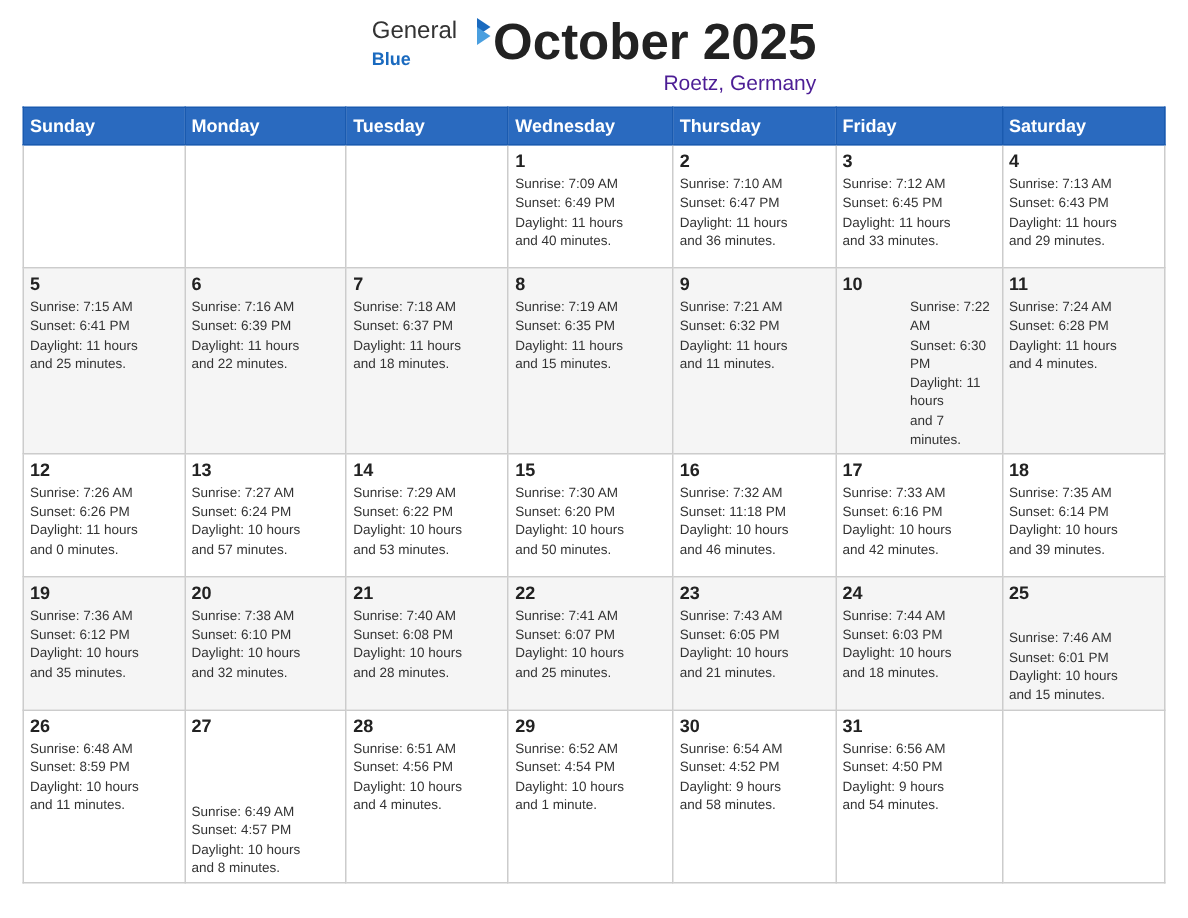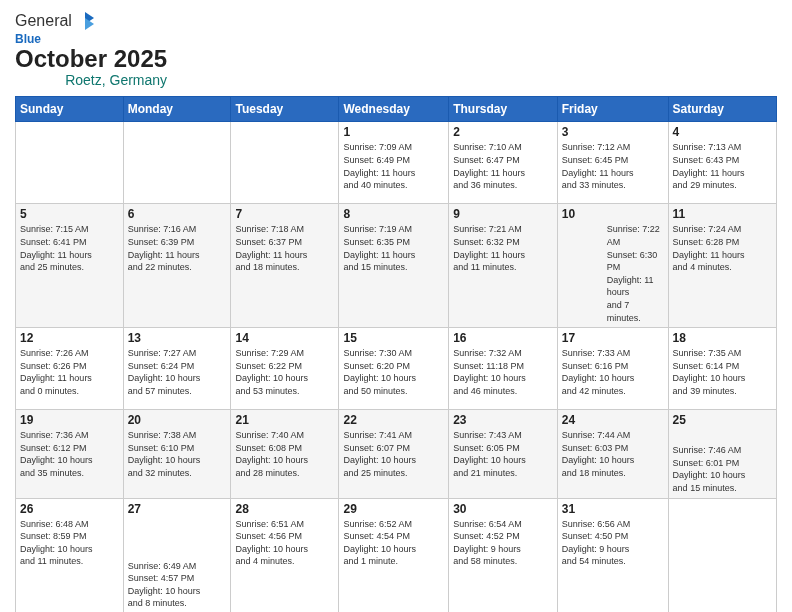--- a/index.html
+++ b/index.html
@@ -14,45 +14,44 @@
       width: 792px;
       height: 612px;
       background: #fff;
       padding: 10px 15px;
     }
     .header {
       display: flex;
       justify-content: center;
       align-items: flex-start;
       margin-bottom: 8px;
-      flex-direction: column;
     }
     .logo {
       display: flex;
       align-items: center;
     }
     .logo-general { color: #333; }
     .logo-blue { color: #1a6abf; }
     .logo-icon {
       width: 22px;
       height: 22px;
       margin-left: 2px;
     }
     .title-block {
       text-align: right;
     }
     .month-title {
-      font-size: 24px;
+      font-size: 34px;
       font-weight: bold;
       color: #222;
       line-height: 1.1;
     }
     .location {
       font-size: 14px;
-      color: #0f766e;
+      color: #4c1d95;
     }
     .calendar {
       width: 100%;
       border-collapse: collapse;
       border: 1px solid #ccc;
     }
     .calendar th {
       background: #2a6abf;
       color: #fff;
       font-size: 12px;

